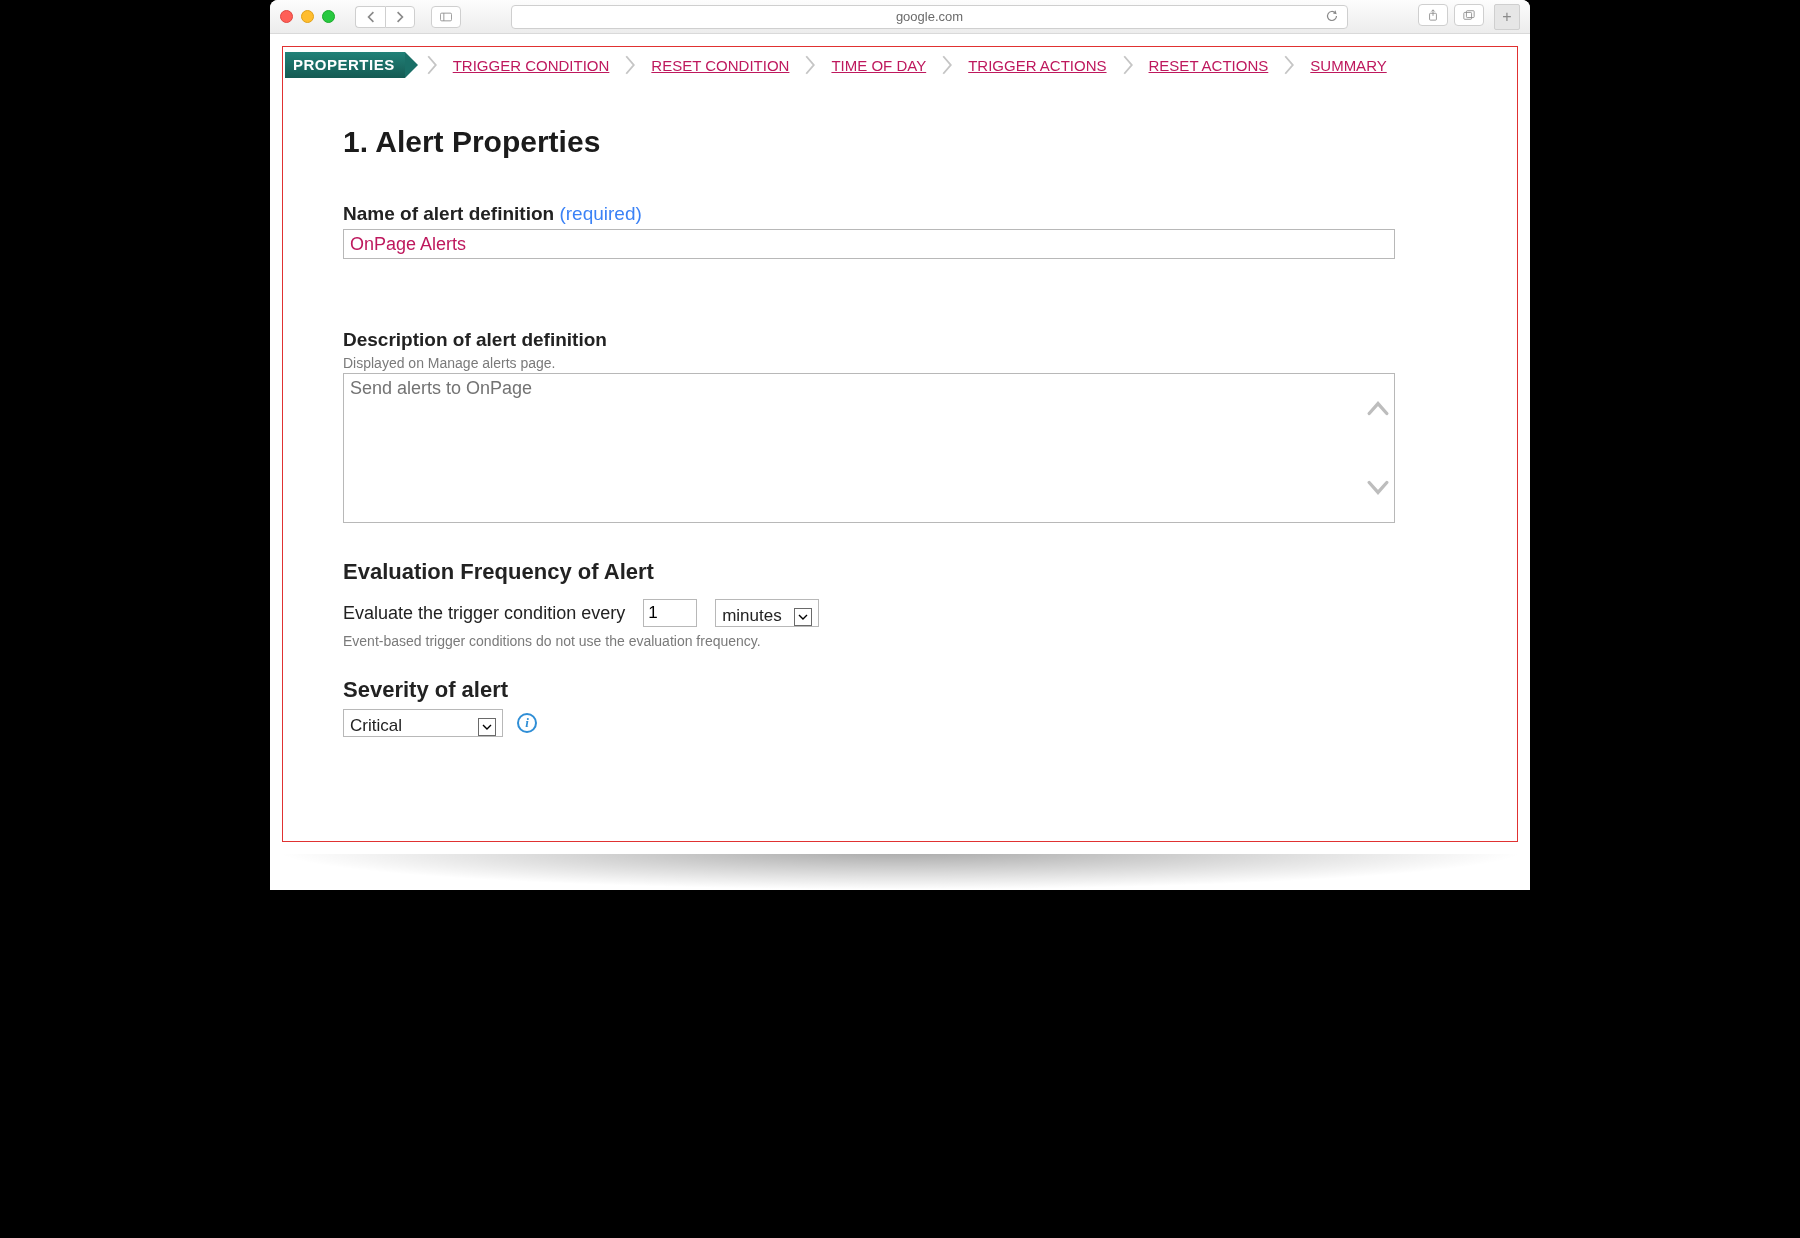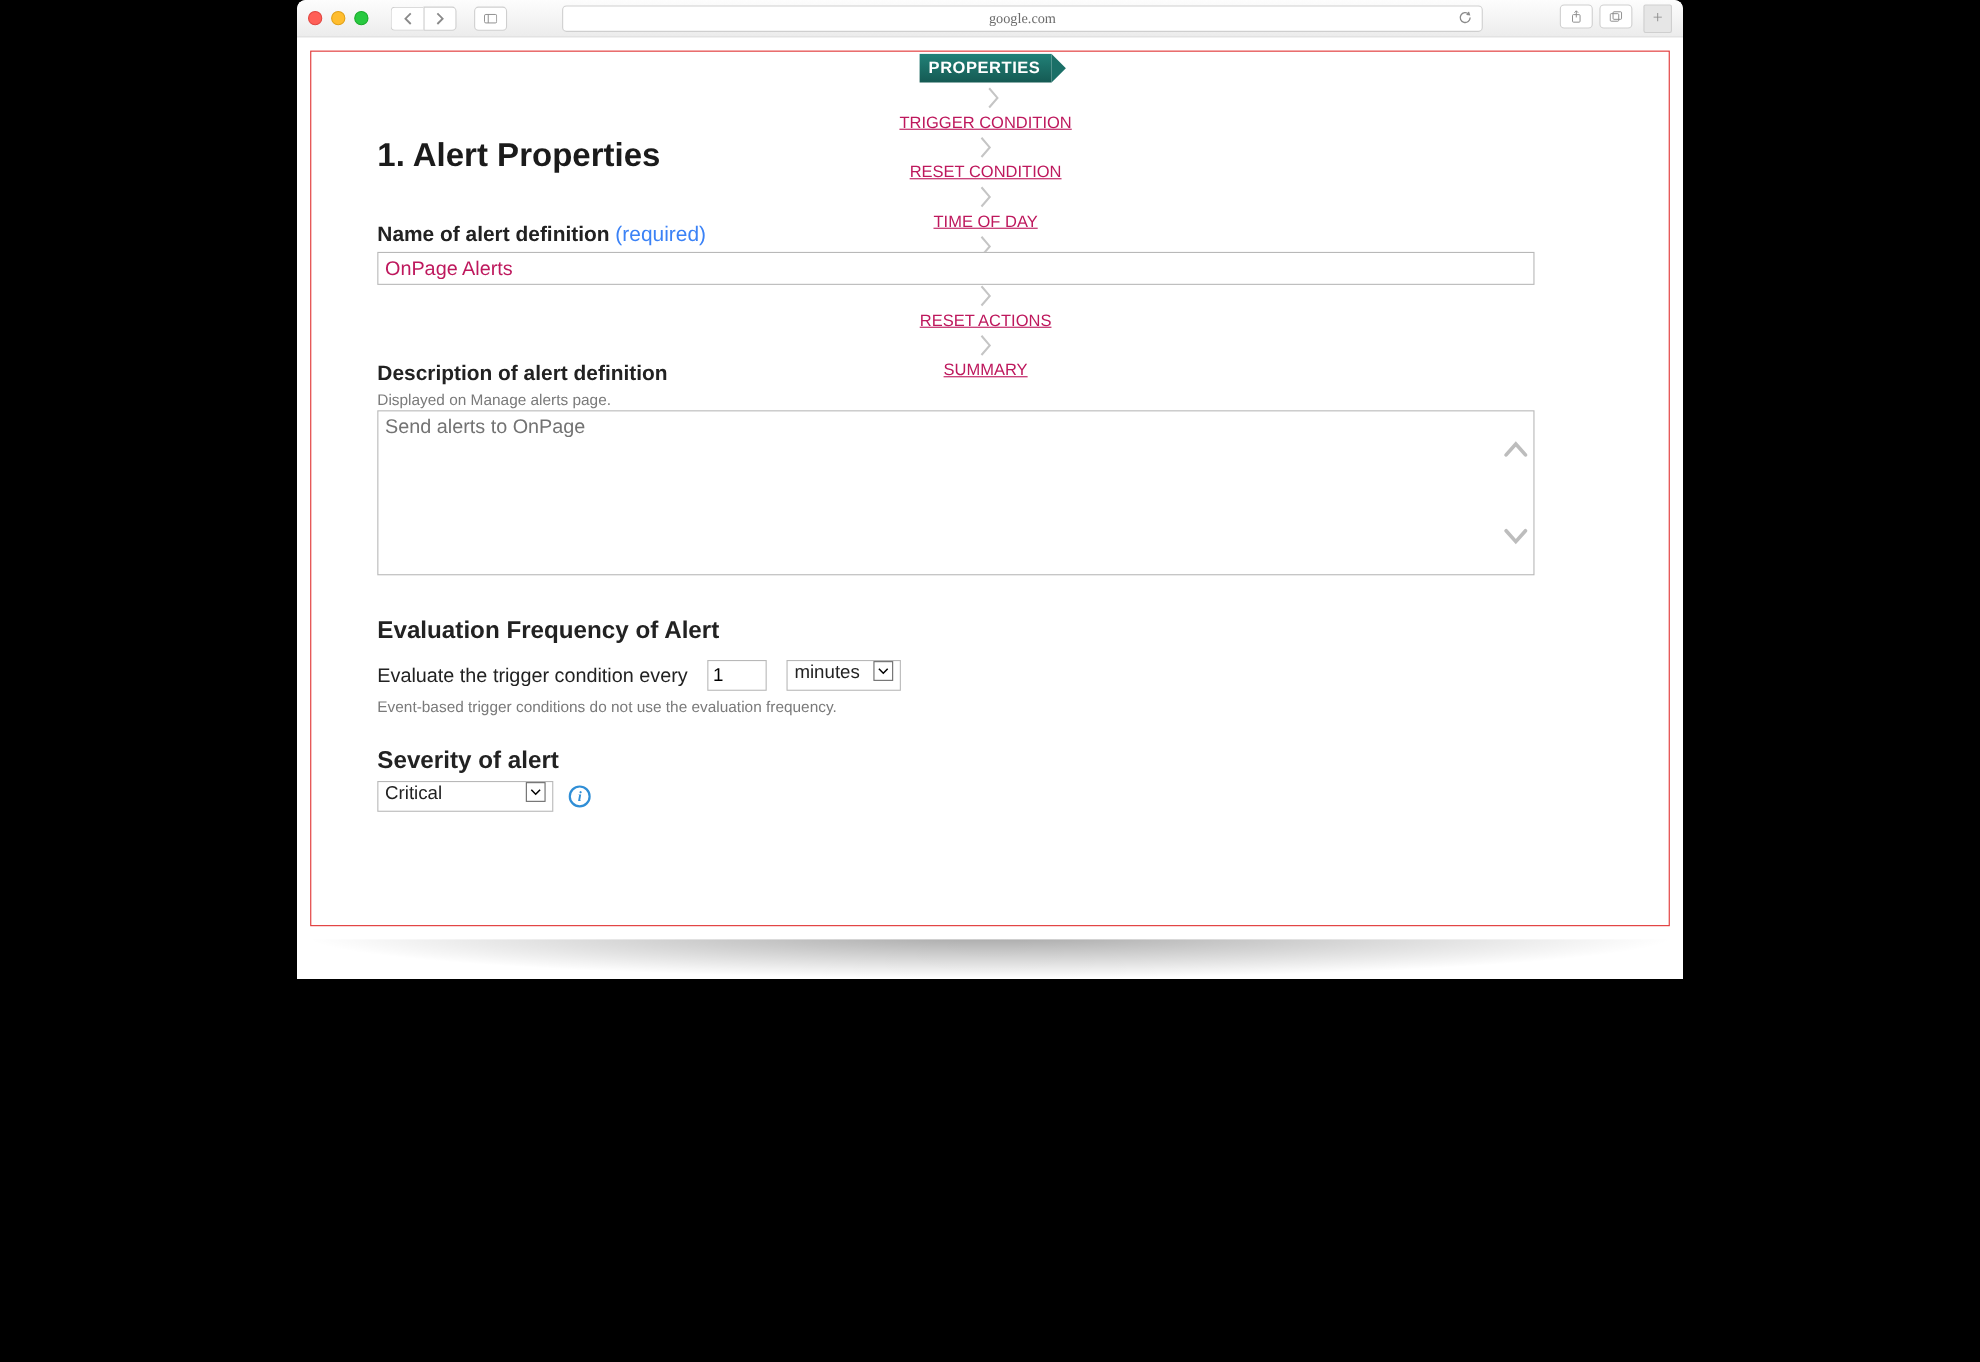--- a/index.html
+++ b/index.html
@@ -34,21 +34,20 @@
   
   .titlebar {
     height: 34px;
     background: linear-gradient(#fdfdfd,#ececec);
     border-bottom: 1px solid #d9d9d9;
     display: flex;
     align-items: center;
     padding: 4px 10px;
     gap: 10px;
     position: relative;
-    font-family: Liberation Serif, serif;
   }
   .traffic { display: flex; gap: 8px; margin-right: 10px; }
   .tl { width: 13px; height: 13px; border-radius: 50%; }
   .tl.red { background:#ff5f57; border:1px solid #e14640; }
   .tl.yellow { background:#ffbd2e; border:1px solid #e1a116; }
   .tl.green { background:#28c940; border:1px solid #1aab2b; }
   .nav-btn, .icon-btn {
     width: 30px; height: 22px;
     border:1px solid #cfcfcf;
     border-radius: 4px;
@@ -105,21 +104,20 @@
   
   .wizard {
     display:flex;
     align-items:center;
     height: 34px;
     border-bottom: none;
     padding-left: 2px;
     padding-right: 10px;
     gap: 4px;
     padding-top: 2px;
-    flex-direction: column;
   }
   .wiz-active {
     background:#1b6d66;
     background: linear-gradient(#218178,#155a53);
     color:#fff;
     font-weight:700;
     font-size: 15px;
     height: 26px;
     line-height: 26px;
     padding: 0 10px 0 8px;
@@ -231,21 +229,21 @@
     width: 54px; height:28px;
     border:1px solid #b8b8b8;
     font-size:17px;
     padding: 0 4px;
   }
   .select {
     height:28px;
     border:1px solid #b8b8b8;
     background:#fff;
     display:flex;
-    align-items:flex-start;
+    align-items:flex-end;
     padding: 0 6px;
     gap: 12px;
     font-size:17px;
   }
   .select .dd {
     width:18px; height:18px;
     border:1px solid #6a6a6a;
     display:flex; align-items:center; justify-content:center;
   }
   .select .dd svg { width:10px; height:10px; }

